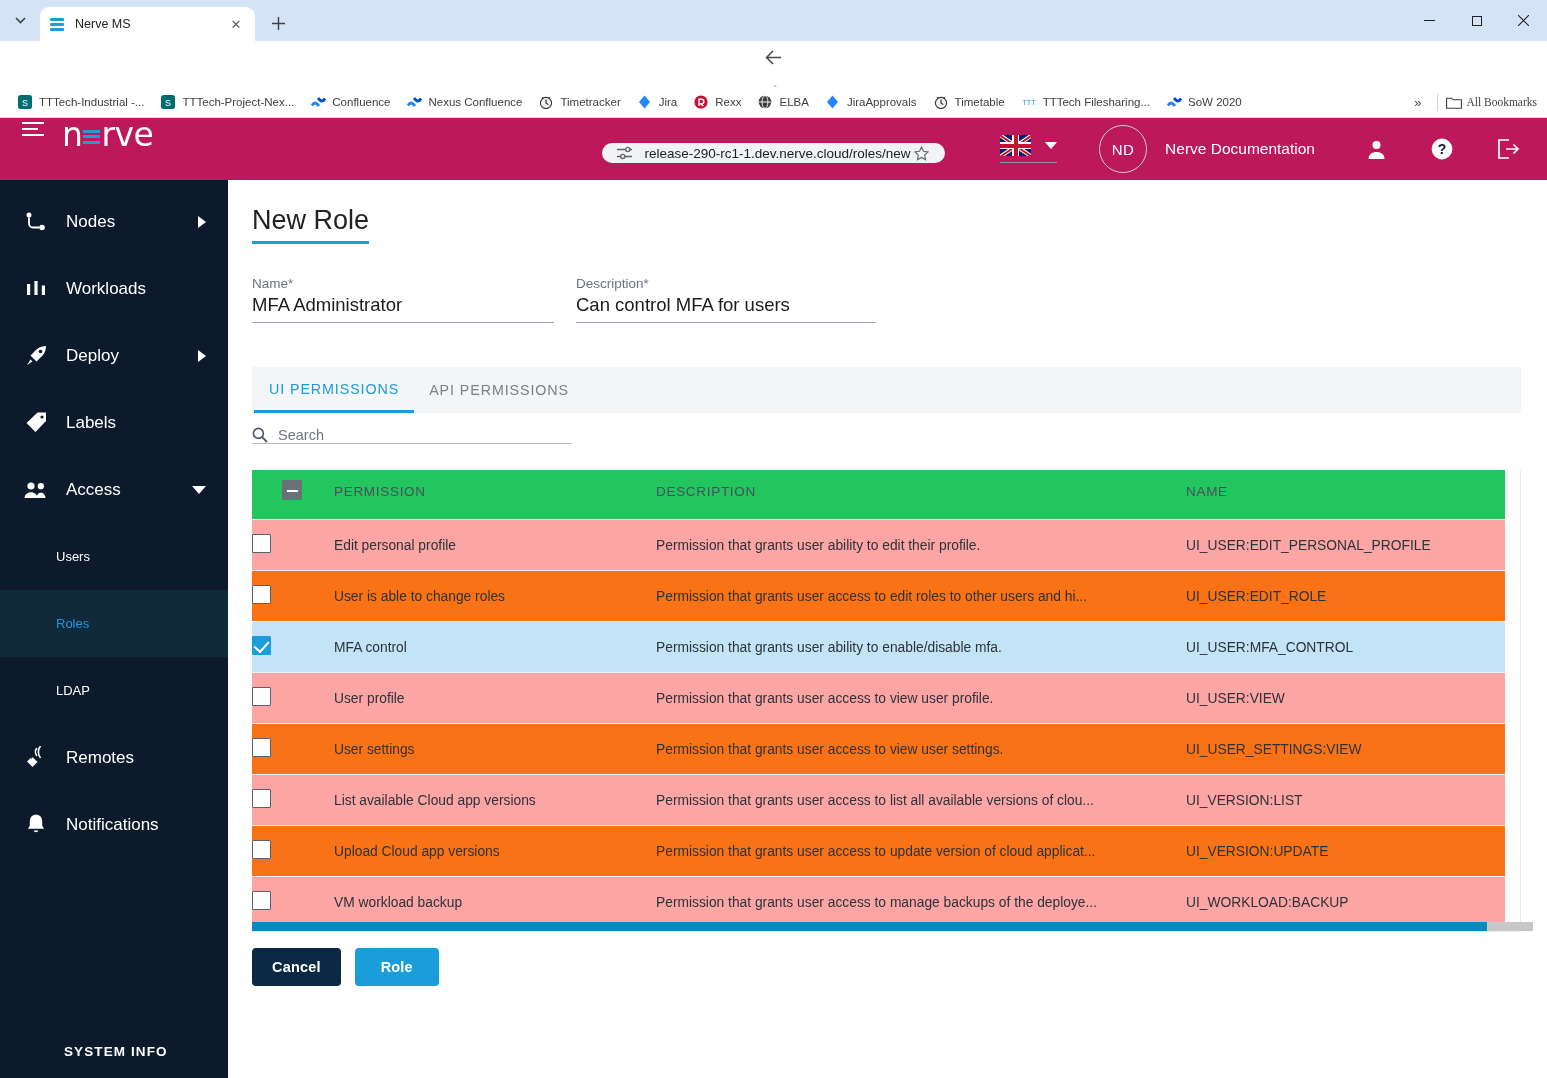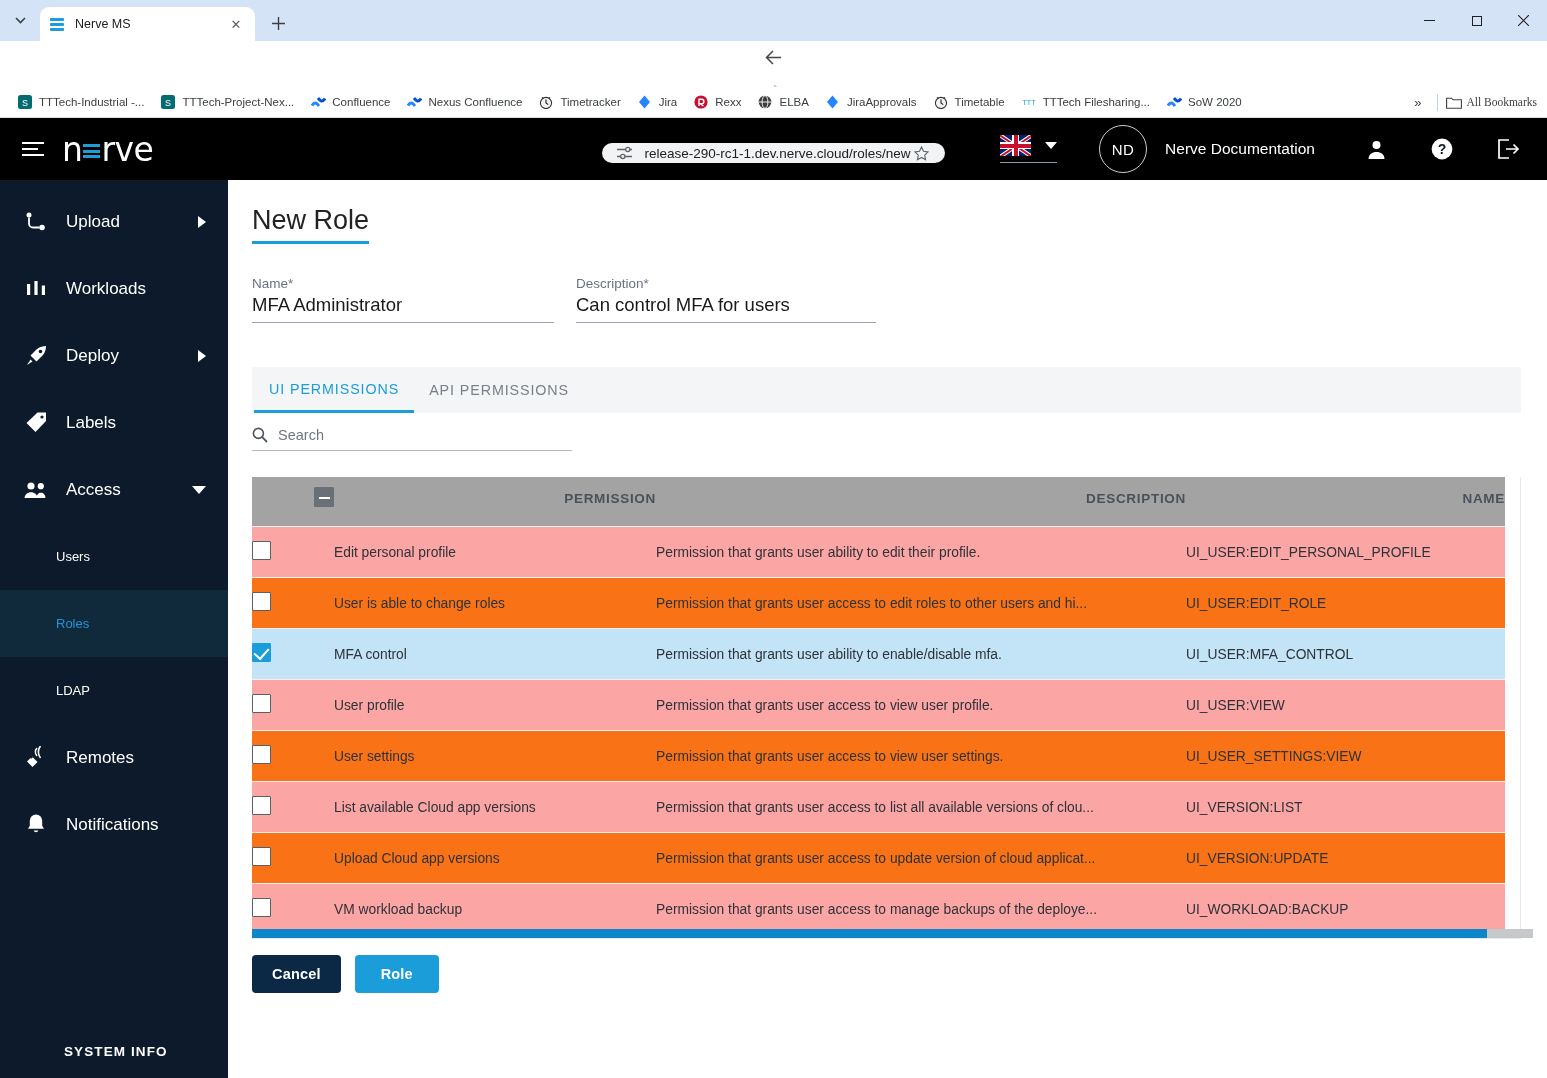--- a/index.html
+++ b/index.html
@@ -96,21 +96,21 @@
   }
   .bm-ico { width: 16px; height: 16px; flex: 0 0 16px; display:flex; align-items:center; justify-content:center; }
   .bm-right { position: absolute; right: 10px; display: flex; align-items: center; gap: 4px; }
   .bm-chevrons { padding: 3px 8px; color: #3c4043; font-size: 13px; }
   .bm-divider { width: 1px; height: 17px; background: #c4d2e8; margin: 0 4px; }
 
   
   #app { height: 963px; display: flex; flex-direction: column; background: #fff; }
 
   .app-header {
-    height: 62px; background: #000000; display: flex; align-items: center;
+    height: 62px; background: #be185d; display: flex; 
     padding: 0 22px 0 22px; flex: 0 0 62px;
   }
   .hamburger {
     width: 26px; height: 22px; display: flex; flex-direction: column;
     justify-content: center; gap: 4px; margin-right: 14px;
   }
   .hamburger i { height: 2px; background: #fff; display: block; }
   .hamburger i:nth-child(1) { width: 22px; }
   .hamburger i:nth-child(2) { width: 16px; }
   .hamburger i:nth-child(3) { width: 22px; }
@@ -231,40 +231,40 @@
   .perm-tab {
     padding: 0 15px; height: 46px; display: flex; align-items: center;
     font-size: 14.3px; letter-spacing: 0.9px; color: #7a8089; white-space: nowrap;
   }
   .perm-tab.active {
     color: #1b9dd9; border-bottom: 3px solid #1b9dd9;
   }
 
   .search-wrap {
     margin-top: 14px; width: 320px; display: flex; align-items: center;
-    border-bottom: 1px solid #b7bcc3; padding-bottom: 7px; gap: 10px;
+    border-bottom: 1px solid #b7bcc3; padding-bottom: 0; gap: 10px;
   }
   .search-ico { width: 16px; height: 16px; flex: 0 0 16px; color: #4b5563; }
   .search-ph { font-size: 14.5px; color: #707780; }
 
   
   .table-outer {
     margin-top: 26px; position: relative;
     border: 1px solid #e6e8ea; border-top: none; border-left: none; border-right: none;
     flex: 0 0 auto;
   }
   .table-scroll {
     height: 452px; overflow: hidden; position: relative;
     border-right: 1px solid #e8eaec;
   }
   table.perm { width: 1253px; border-collapse: collapse; table-layout: fixed; }
   table.perm th {
-    text-align: right; font-size: 13.5px; letter-spacing: 0.7px;
-    color: #4a5159; font-weight: 700; padding: 10px 0 16px 0;
-    background: #a3a3a3; border-bottom: 1px solid #eef0f1;
+    text-align: left; font-size: 13.5px; letter-spacing: 0.7px;
+    color: #4a5159; font-weight: 400; padding: 10px 0 16px 0;
+    background: #22c55e; border-bottom: 1px solid #eef0f1;
   }
   table.perm col.c-check { width: 82px; }
   table.perm col.c-perm { width: 322px; }
   table.perm col.c-desc { width: 530px; }
   table.perm col.c-name { width: 319px; }
   table.perm td {
     font-size: 13.8px; color: #2d3339; padding: 0; height: 51px;
     vertical-align: middle; border-bottom: 1px solid #eef0f1;
   }
   tr.prow { background: #fca5a5; }
@@ -598,21 +598,21 @@
       <div class="sidebar">
 
         <div class="nav-item">
           <span class="nv-ico">
             <svg width="22" height="22" viewBox="0 0 22 22">
                 <circle cx="4" cy="4" r="2.5" fill="#fff"></circle>
                 <path d="M4 6.5v6a4 4 0 0 0 4 4h6" stroke="#fff" stroke-width="1.8" fill="none"></path>
                 <circle cx="17" cy="16.5" r="2.8" fill="#fff"></circle>
               </svg>
           </span>
-          <span class="nv-label">Upload</span>
+          <span class="nv-label">Nodes</span>
           <span class="nav-arrow"></span>
         </div>
 
         <div class="nav-item">
           <span class="nv-ico">
             <svg width="22" height="22" viewBox="0 0 22 22">
                 <rect x="2" y="6" width="3.2" height="11" fill="#fff"></rect>
                 <rect x="9.4" y="3" width="3.2" height="14" fill="#fff"></rect>
                 <rect x="16.8" y="7.5" width="3.2" height="9.5" fill="#fff"></rect>
               </svg>

